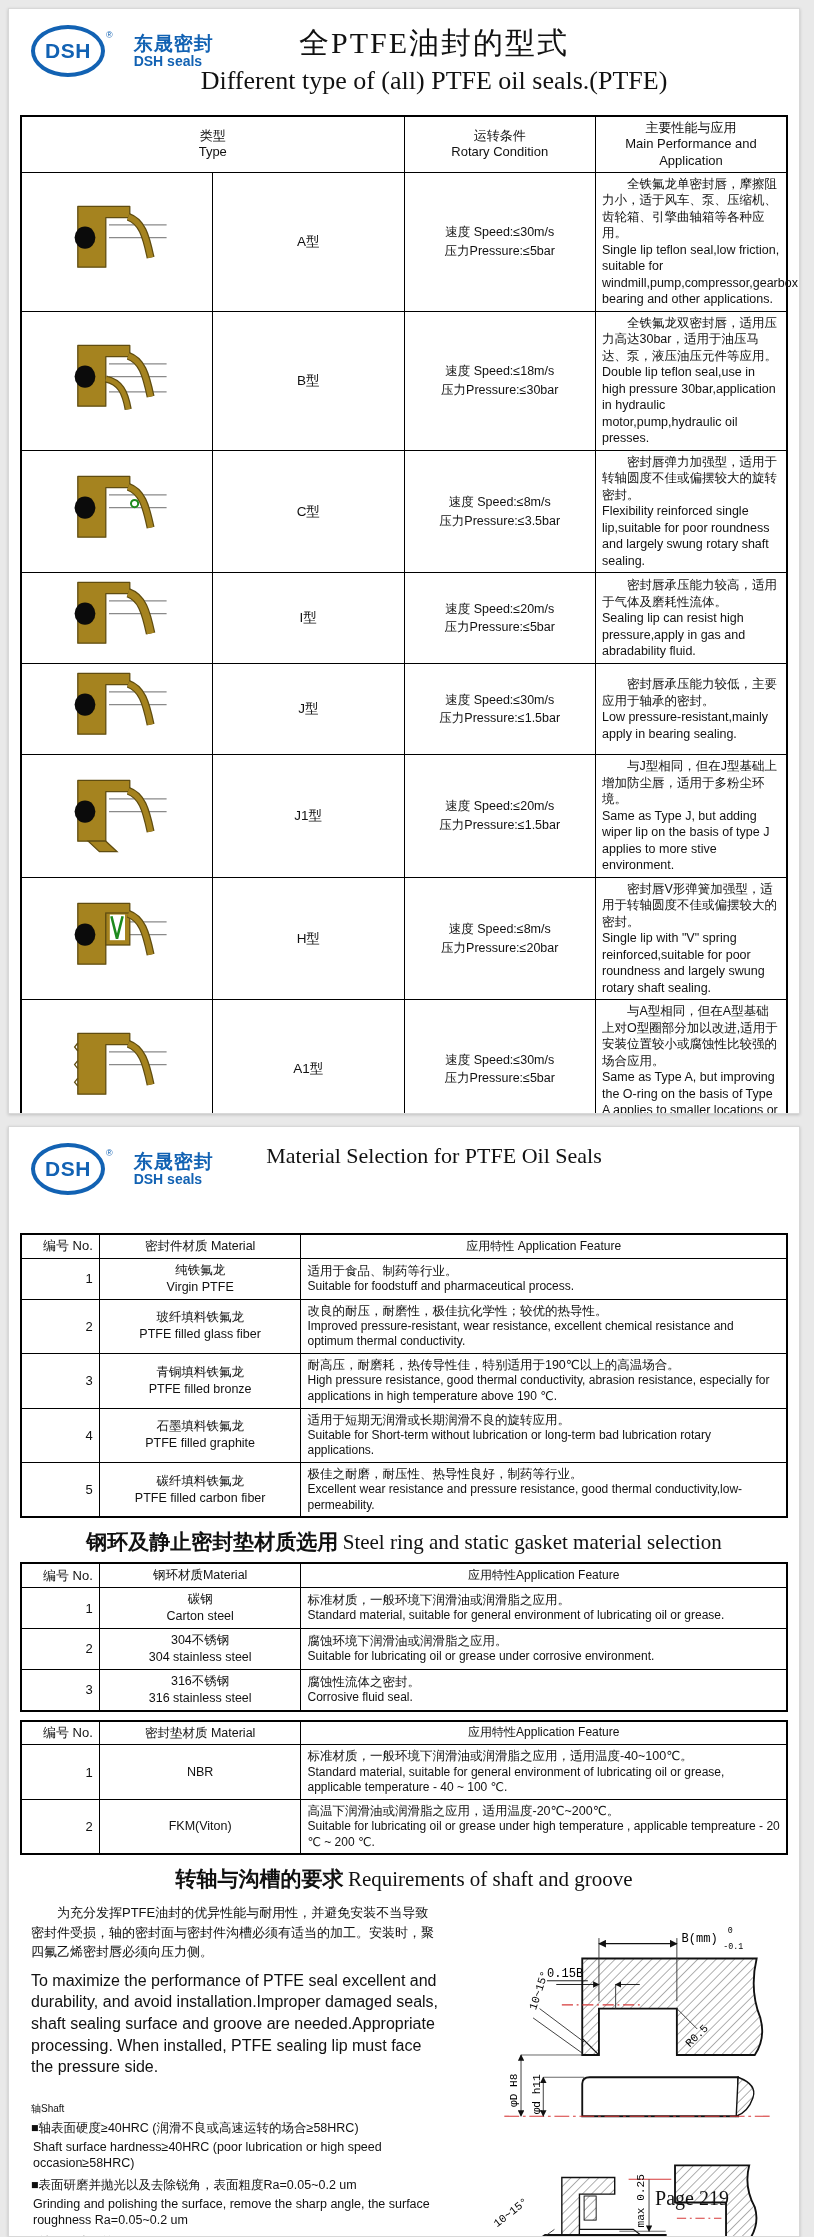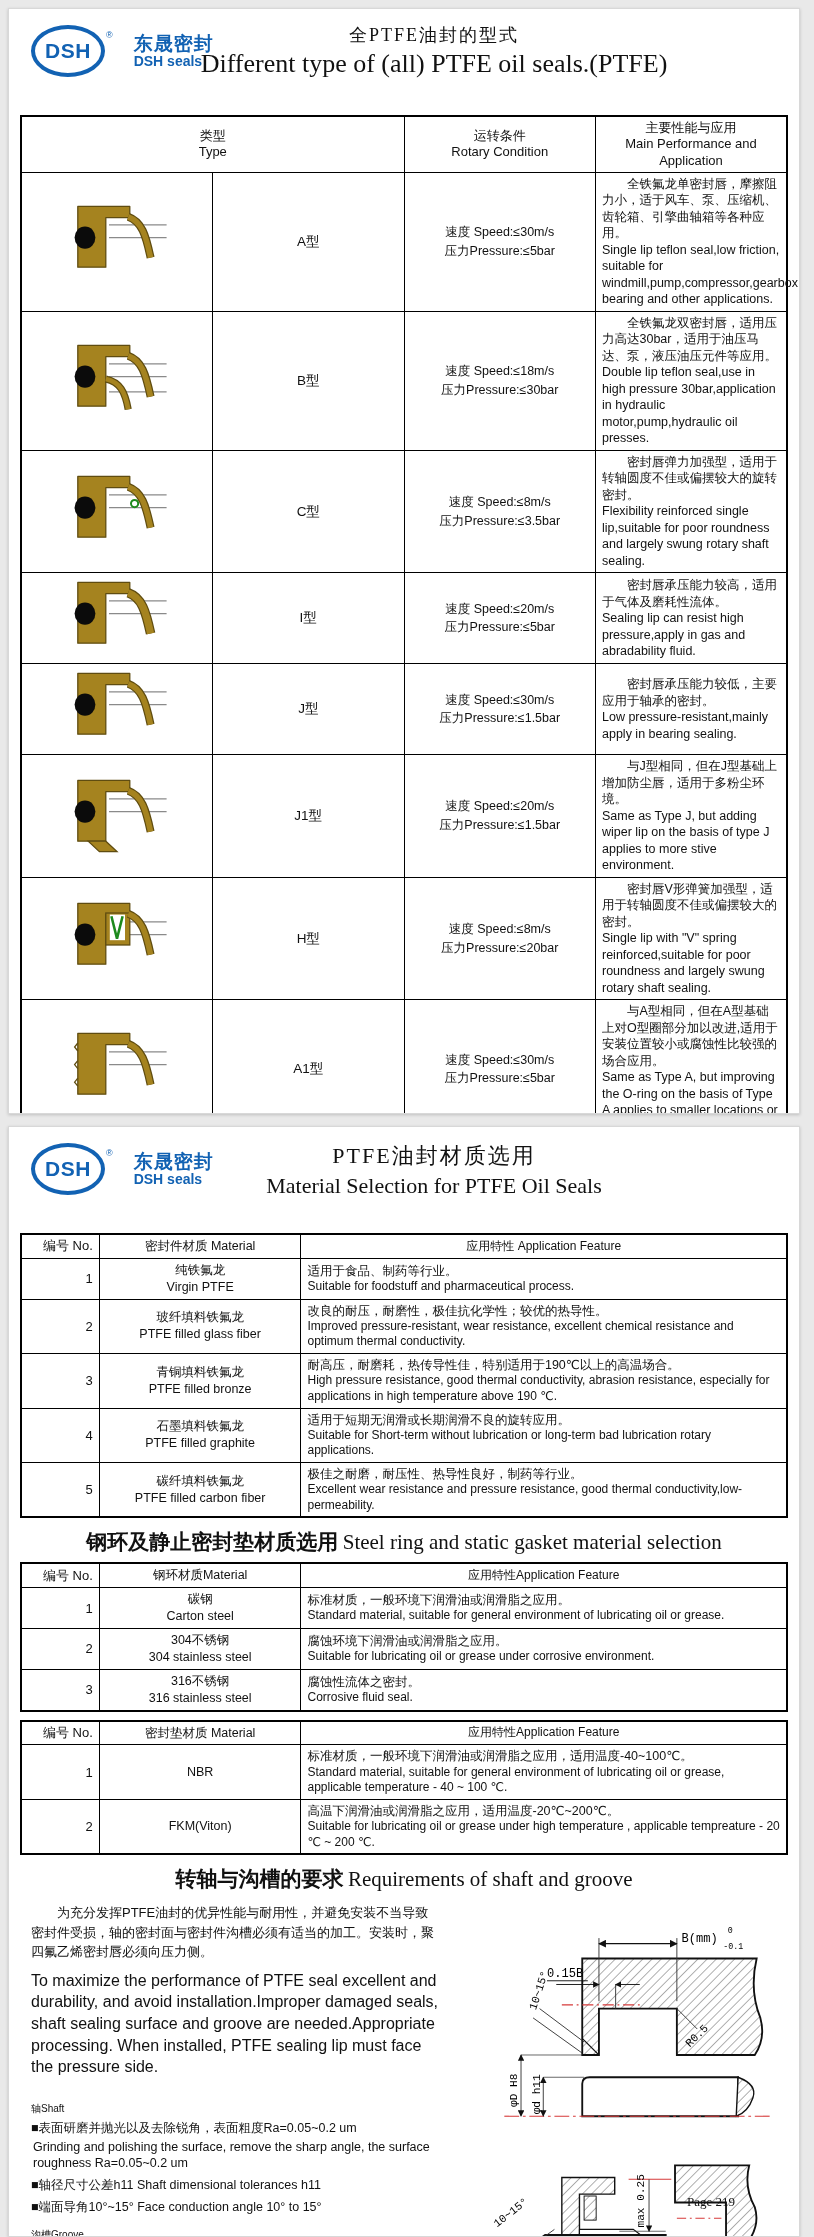--- a/index.html
+++ b/index.html
@@ -23,21 +23,21 @@
     width:66px;height:44px;border:4px solid #1262b3;border-radius:50%;
     display:flex;align-items:center;justify-content:center;
     color:#1262b3;font-weight:bold;font-size:21px;letter-spacing:.5px;
     font-family:"Liberation Sans",sans-serif;background:#fff;
   }
   .logo-reg{color:#1262b3;font-size:9px;vertical-align:top;position:relative;top:-16px;left:1px;}
   .logo-text{margin-left:22px;color:#1262b3;line-height:1.05;}
   .logo-cn{font-size:19px;font-weight:bold;letter-spacing:1px;}
   .logo-en{font-size:14px;font-weight:bold;}
   .titles{text-align:center;padding-left:60px;}
-  .title-cn{font-size:18px;letter-spacing:2px;font-family:"Liberation Serif","DejaVu Serif",serif;}
+  .title-cn{font-size:30px;letter-spacing:2px;font-family:"Liberation Serif","DejaVu Serif",serif;}
   .title-en{font-size:26px;font-family:"Liberation Serif","DejaVu Serif",serif;margin-top:2px;}
   #page-2 .title-cn{font-size:22px;}
   #page-2 .title-en{font-size:22px;}
 
   
   table{border-collapse:collapse;width:768px;margin:0 auto;table-layout:fixed;}
   th,td{border:1px solid #000;padding:3px 6px;vertical-align:middle;}
   table{border:2px solid #000;}
   th{font-weight:normal;text-align:center;font-size:13px;line-height:1.25;}
   .hdr2{display:block;}
@@ -67,22 +67,22 @@
   .sg-right{width:340px;margin-left:2px;}
   .sg-para-cn{font-size:13px;line-height:1.5;text-indent:2em;margin:2px 0 8px 0;}
   .sg-para-en{font-size:16px;line-height:1.35;margin:0 0 24px 0;}
   .sg-head{font-size:10px;margin:11px 0 4px 0;}
   .sg-item{margin:0 0 5px 0;}
   .sg-cn{font-size:12.5px;line-height:1.4;}
   .sg-en{font-size:12.5px;line-height:1.3;margin:2px 0 0 2px;}
   .sg-en:empty{display:none;}
   .drawing-label{font-family:"Liberation Mono","DejaVu Sans Mono",monospace;}
   .page-label-2{
-    position:absolute;right:64px;bottom:26px;
-    font-family:"Liberation Serif","DejaVu Serif",serif;font-size:13px;
+    position:absolute;right:70px;bottom:26px;
+    font-family:"Liberation Serif","DejaVu Serif",serif;font-size:20px;
   }
 </style>
 </head>
 <body>
 
 <div class="page" id="page-1">
   <div class="page-head">
     <div class="logo">
       <div class="logo-oval">
           <span>DSH</span>
@@ -296,21 +296,20 @@
       <div class="logo-oval">
           <span>DSH</span>
         </div>
       <span class="logo-reg">®</span>
       <div class="logo-text">
         <div class="logo-cn">东晟密封</div>
         <div class="logo-en">DSH seals</div>
       </div>
     </div>
     <div class="titles">
-      <div class="title-cn">PTFE油封材质选用</div>
       <div class="title-en">Material Selection for PTFE Oil Seals</div>
     </div>
   </div>
 
   <table class="mat-table" id="seal-material-table">
     <thead>
       <tr>
         <th class="m-no">编号 No.</th>
         <th class="m-mat">密封件材质 Material</th>
         <th class="m-feat">应用特性 Application Feature</th>
@@ -472,20 +471,24 @@
     <span class="st-cn">转轴与沟槽的要求</span>
     <span class="st-en">Requirements of shaft and groove</span>
   </div>
 
   <div class="sg-wrap">
     <div class="sg-left">
       <div class="sg-para-cn">为充分发挥PTFE油封的优异性能与耐用性，并避免安装不当导致密封件受损，轴的密封面与密封件沟槽必须有适当的加工。安装时，聚四氟乙烯密封唇必须向压力侧。</div>
       <div class="sg-para-en">To maximize the performance of PTFE seal excellent and durability, and avoid installation.Improper damaged seals, shaft sealing surface and groove are needed.Appropriate processing. When installed, PTFE sealing lip must face the pressure side.</div>
       <div class="sg-head">轴Shaft</div>
       <div id="shaft-items">
+  <div class="sg-item">
+    <div class="sg-cn">■轴表面硬度≥40HRC (润滑不良或高速运转的场合≥58HRC)</div>
+    <div class="sg-en">Shaft surface hardness≥40HRC (poor lubrication or high speed occasion≥58HRC)</div>
+  </div>
 
   <div class="sg-item">
     <div class="sg-cn">■表面研磨并抛光以及去除锐角，表面粗度Ra=0.05~0.2 um</div>
     <div class="sg-en">Grinding and polishing the surface, remove the sharp angle, the surface roughness Ra=0.05~0.2 um</div>
   </div>
 
   <div class="sg-item">
     <div class="sg-cn">■轴径尺寸公差h11   Shaft dimensional tolerances h11</div>
 
   </div>

